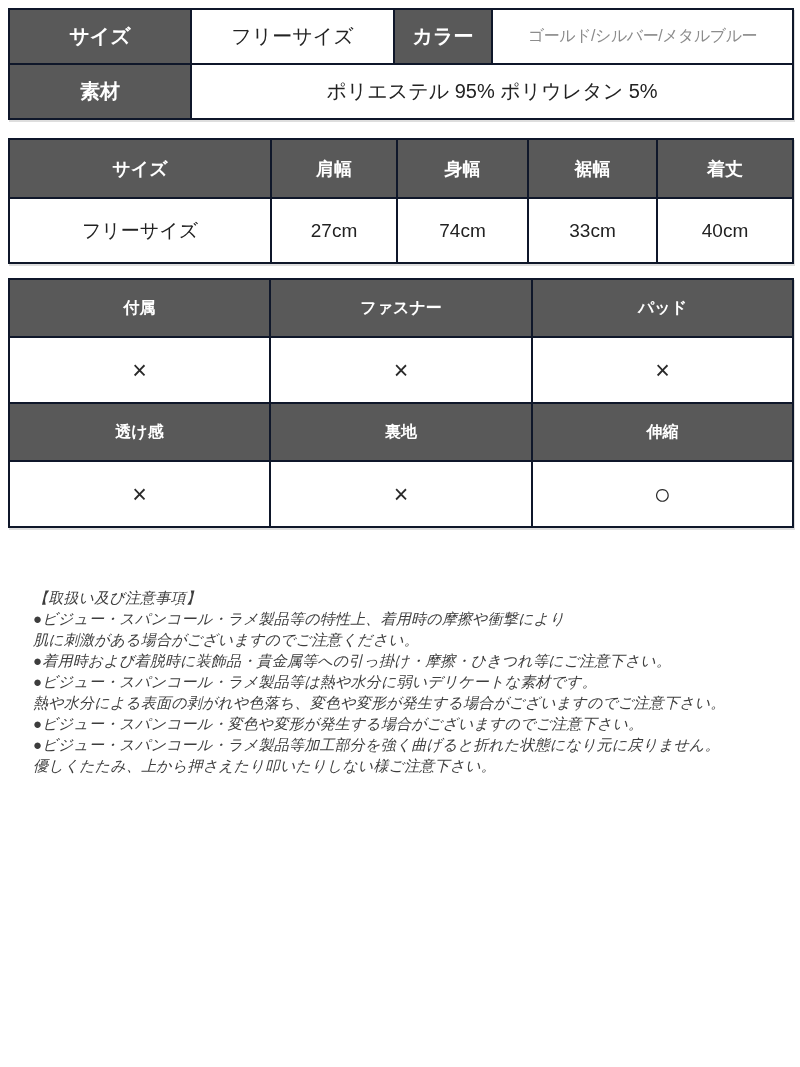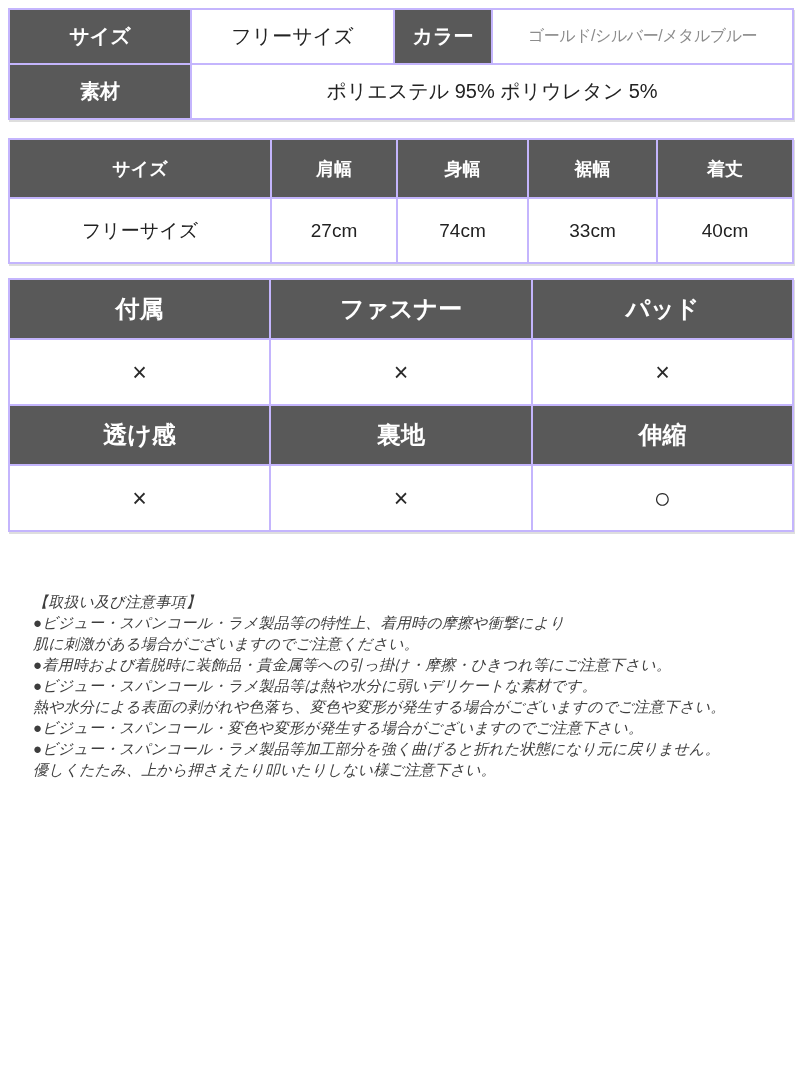--- a/index.html
+++ b/index.html
@@ -18,21 +18,21 @@
     padding: 8px 8px 0 8px;
   }
   table {
     border-collapse: collapse;
     table-layout: fixed;
     width: 784px;
     box-shadow: 1px 2px 0 #dedede;
     background: #ffffff;
   }
   th, td {
-    border: 2px solid #c4b5fd;
+    border: 2px solid #0f172a;
     text-align: center;
     vertical-align: middle;
     padding: 13px;
     overflow: hidden;
     white-space: nowrap;
   }
   th {
     background: #595959;
     color: #ffffff;
     font-weight: bold;
@@ -48,21 +48,21 @@
     letter-spacing: -0.5px;
   }
 
   
   .measure-table { margin-top: 18px; }
   .measure-table th { font-size: 18px; height: 31px; }
   .measure-table td { font-size: 19px; height: 37px; color: #222222; }
 
   
   .feature-table { margin-top: 14px; }
-  .feature-table th { font-size: 24px; height: 30px; }
+  .feature-table th { font-size: 16px; height: 30px; }
   .feature-table td { height: 38px; color: #2a2a2a; }
   .feature-table td.mark { font-size: 25px; font-weight: 400; }
   .feature-table td.mark-circle { font-size: 29px; font-weight: 400; }
 
   
   .notes {
     margin: 59px 0 0 25px;
     font-size: 15px;
     line-height: 21px;
     color: #3d3d3d;

